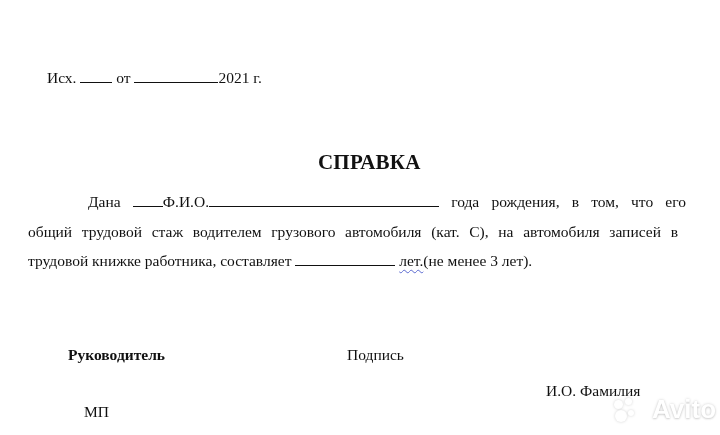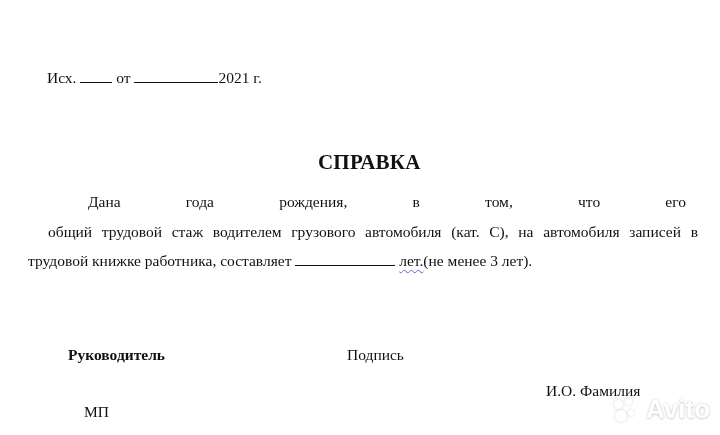--- a/index.html
+++ b/index.html
@@ -6,48 +6,49 @@
     body {
       width: 720px; height: 435px; overflow: hidden;
       background: #ffffff; position: relative;
       font-family: "Liberation Serif", "DejaVu Serif", serif;
       color: #111111;
     }
     .page { position: absolute; left: 0; top: 0; width: 720px; height: 435px; }
     .abs { position: absolute; white-space: nowrap; font-size: 15.5px; line-height: 18px; }
     .blank { display: inline-block; border-bottom: 1px solid #111; height: 13px; vertical-align: baseline; }
     .title { font-weight: bold; font-size: 21px; letter-spacing: 0.2px; }
-    .justify-line { position: absolute; left: 48px; width: 650px; font-size: 15.5px; line-height: 18px; white-space: nowrap; display: flex; justify-content: space-between; }
+    .justify-line { position: absolute; left: 28px; width: 650px; font-size: 15.5px; line-height: 18px; white-space: nowrap; display: flex; justify-content: space-between; }
     .spell { text-decoration: underline wavy #5b6ad0; text-decoration-thickness: 1px; text-underline-offset: 3px; }
     .watermark {
       position: absolute; left: 614px; top: 394px;
       font-family: "Liberation Sans", "DejaVu Sans", sans-serif;
       font-size: 26px; font-weight: bold; color: #ffffff;
       text-shadow: 0 0 3px rgba(0,0,0,0.18), 0 1px 2px rgba(0,0,0,0.12);
-      display: flex; align-items: center; gap: 10px;
+      display: flex; align-items: center; gap: 16px;
     }
     .dots { position: relative; width: 22px; height: 24px; }
     .dot { position: absolute; border-radius: 50%; background: #ffffff; box-shadow: 0 0 3px rgba(0,0,0,0.18); }
   </style>
 </head>
 <body>
 
 <div class="page">
 
   <div class="abs" style="left:36px; top:69px;margin-left:11px;">
     <span>Исх.</span>
     <span class="blank" style="width:32px;"></span>
     <span>от</span>
     <span class="blank" style="width:84px;"></span><span>2021 г.</span>
   </div>
 
   <div class="abs title" style="left:318px; top:153px;">СПРАВКА</div>
 
   <div class="justify-line" style="top:193px; left:88px; width:598px;">
     <span>Дана</span>
+    <span><span class="blank" style="width:30px;"></span><span>Ф.И.О.</span><span class="blank" style="width:230px;"></span></span>
     <span>года</span>
     <span>рождения,</span>
     <span>в</span>
     <span>том,</span>
     <span>что</span>
     <span>его</span>
   </div>
 
   <div class="justify-line" style="top:223px;">
     <span>общий</span>

